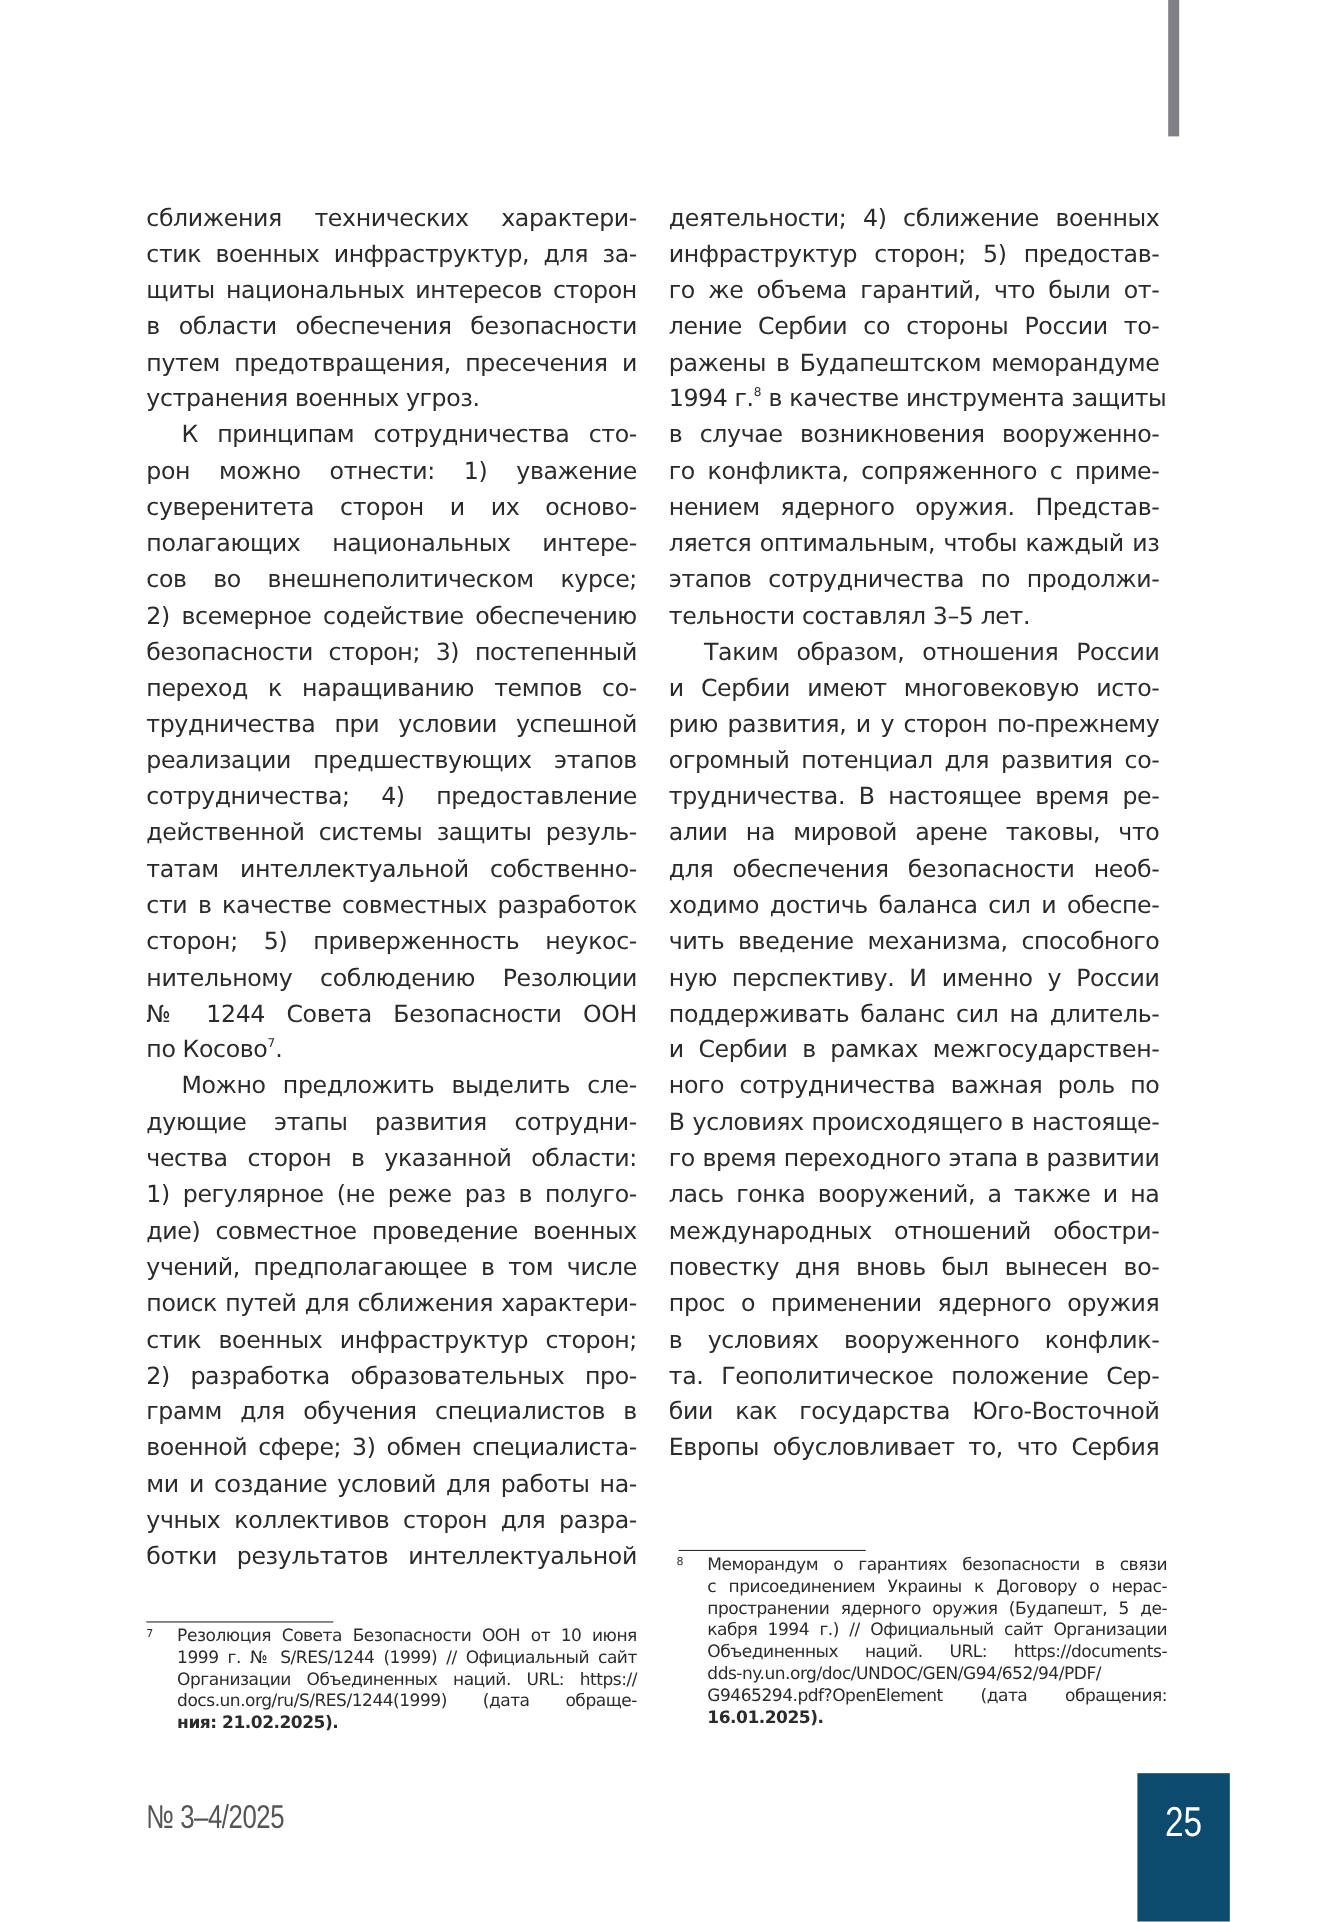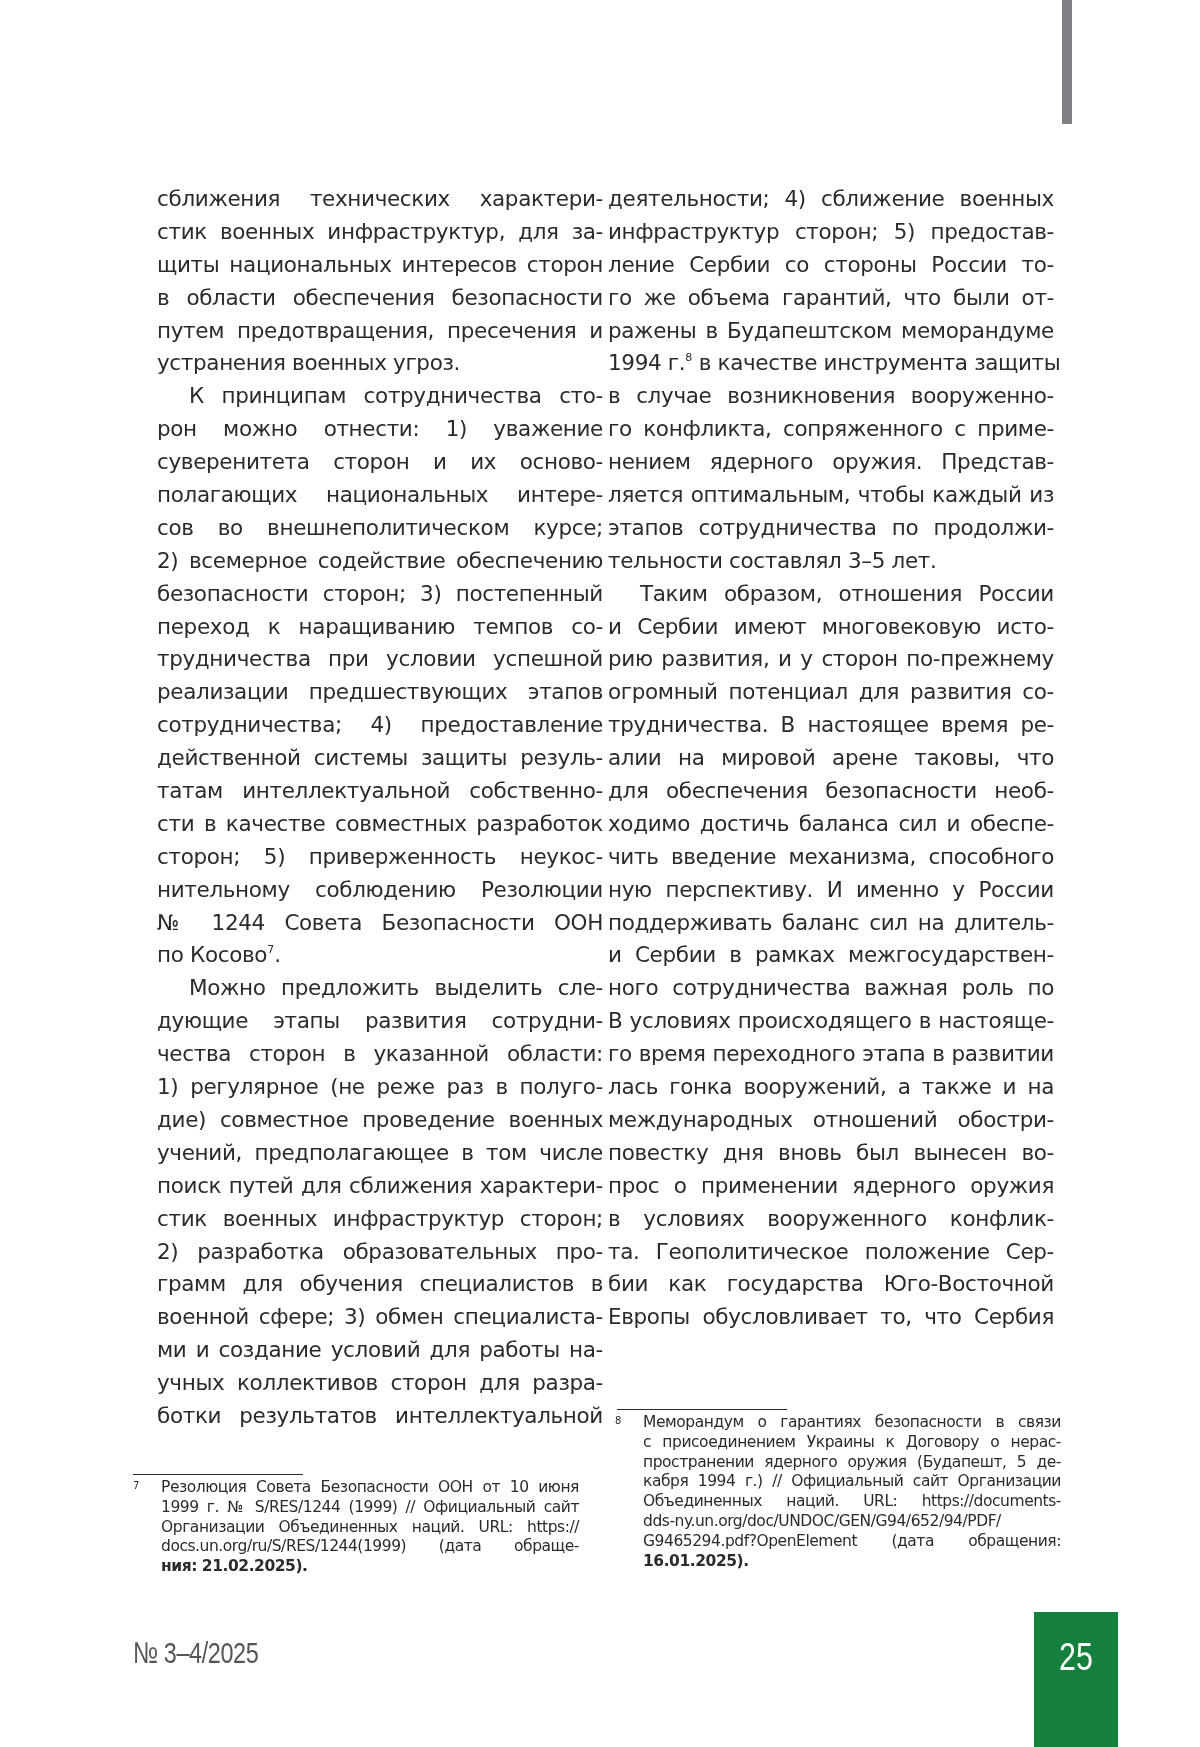--- a/index.html
+++ b/index.html
@@ -9,21 +9,21 @@
     font-family: "DejaVu Sans", sans-serif;
   }
   .top-bar {
     position: absolute; left: 1062px; top: 0; width: 10px; height: 124px;
     background: #808084;
   }
   .col {
     position: absolute; top: 183px; width: 446px;
     font-size: 21.5px; line-height: 32.9px;
   }
-  .col-left { left: 133px; margin-left: 24px; }
+  .col-left { left: 133px; }
   .col-right { left: 608px; }
   .line {
     display: block; white-space: nowrap; text-align: justify;
     text-align-last: justify; height: 32.9px; overflow: visible;
   }
   .line.last { text-align-last: left; }
   .line.indent { padding-left: 32px; }
   .line span { letter-spacing: -0.35px; }
   sup { font-size: 11px; line-height: 0; vertical-align: 9px; }
 
@@ -49,21 +49,21 @@
   .fn-line.last { text-align-last: left; font-weight: bold; }
 
   .issue {
     position: absolute; left: 133px; top: 1636px;
     font-family: "Liberation Sans", sans-serif; font-size: 30px;
     color: #555558; transform: scaleX(0.78); transform-origin: left top;
     letter-spacing: -0.5px;
   }
   .page-box {
     position: absolute; left: 1034px; top: 1612px; width: 84px; height: 135px;
-    background: #15803d;
+    background: #0c4a6e;
   }
   .page-num {
     position: absolute; left: 0; right: 0; top: 24px; text-align: center;
     font-family: "Liberation Sans", sans-serif; font-size: 38px; color: #ffffff;
     transform: scaleX(0.8);
   }
 </style>
 </head>
 <body>
 
@@ -106,22 +106,22 @@
   <span class="line"><span>грамм для обучения специалистов в</span></span>
   <span class="line"><span>военной сфере; 3) обмен специалиста-</span></span>
   <span class="line"><span>ми и создание условий для работы на-</span></span>
   <span class="line"><span>учных коллективов сторон для разра-</span></span>
   <span class="line"><span>ботки результатов интеллектуальной</span></span>
 </div>
 
 <div class="col col-right">
   <span class="line"><span>деятельности; 4) сближение военных</span></span>
   <span class="line"><span>инфраструктур сторон; 5) предостав-</span></span>
+  <span class="line"><span>го же объема гарантий, что были от-</span></span>
   <span class="line"><span>ление Сербии со стороны России то-</span></span>
-  <span class="line"><span>го же объема гарантий, что были от-</span></span>
   <span class="line"><span>ражены в Будапештском меморандуме</span></span>
   <span class="line"><span>1994 г.</span><sup>8</sup><span> в качестве инструмента защиты</span></span>
   <span class="line"><span>в случае возникновения вооруженно-</span></span>
   <span class="line"><span>го конфликта, сопряженного с приме-</span></span>
   <span class="line"><span>нением ядерного оружия. Представ-</span></span>
   <span class="line"><span>ляется оптимальным, чтобы каждый из</span></span>
   <span class="line"><span>этапов сотрудничества по продолжи-</span></span>
   <span class="line last"><span>тельности составлял 3–5 лет.</span></span>
   <span class="line indent"><span>Таким образом, отношения России</span></span>
   <span class="line"><span>и Сербии имеют многовековую исто-</span></span>

